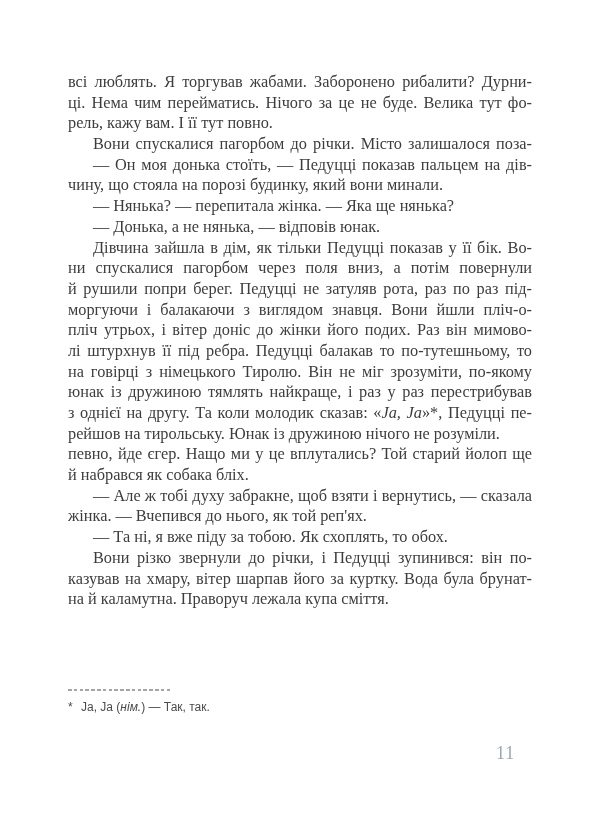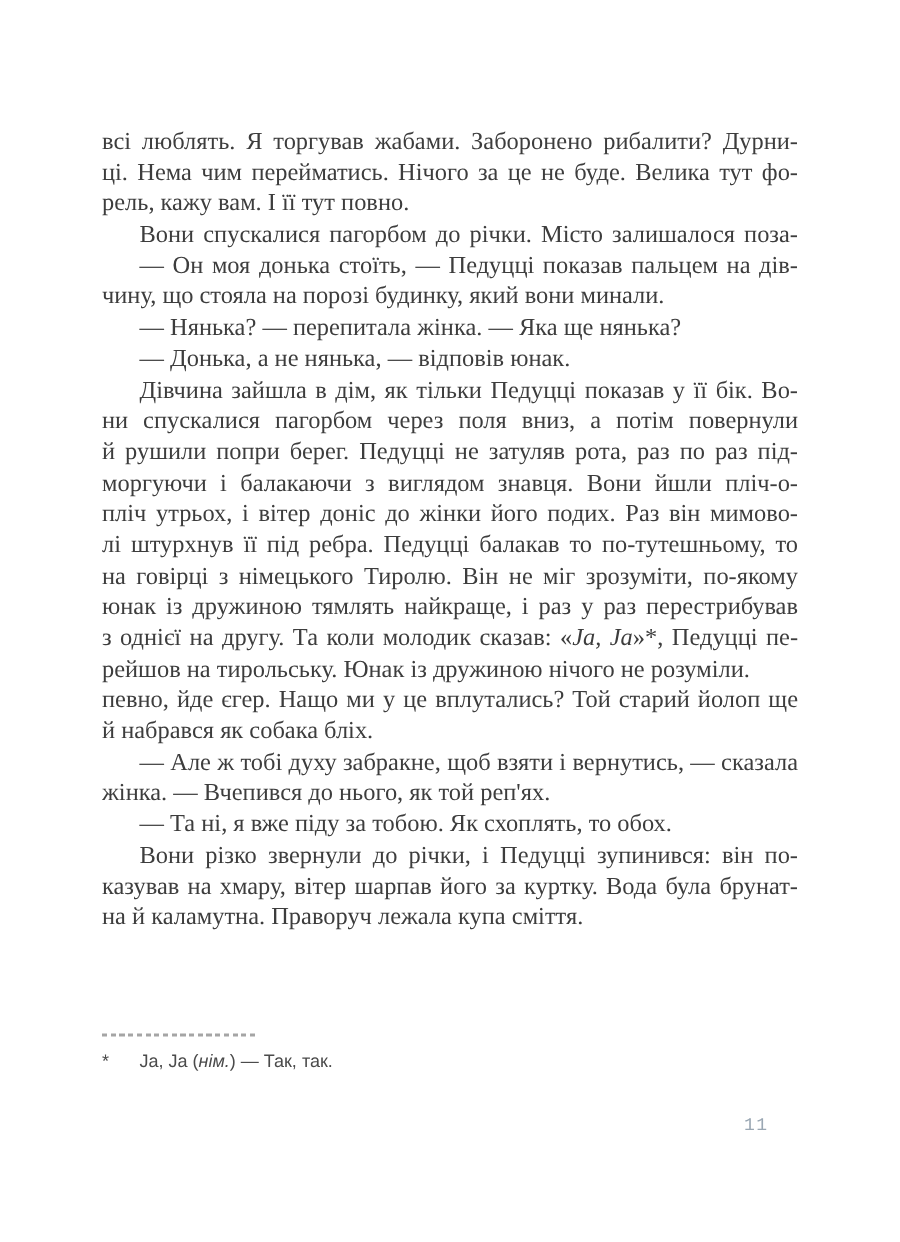--- a/index.html
+++ b/index.html
@@ -11,21 +11,21 @@
     position: relative;
     width: 600px;
     height: 828px;
     background: #ffffff;
     overflow: hidden;
     font-family: "Liberation Serif", serif;
   }
   .text-block {
     position: absolute;
     left: 68px;
-    top: 84px;
+    top: 72px;
     width: 464px;
     font-size: 16.3px;
     line-height: 20.7px;
     color: #3d3d3d;
   }
   .line {
     height: 20.7px;
     overflow: hidden;
     text-align: justify;
     text-align-last: justify;
@@ -57,28 +57,28 @@
     line-height: 16px;
     color: #4b4b4b;
   }
   .fn-marker {
     position: absolute;
     left: 0;
     top: 0;
   }
   .fn-text {
     display: inline-block;
-    margin-left: 25px;
+    margin-left: 13px;
   }
   .page-number {
     position: absolute;
     left: 496px;
     top: 743px;
-    font-family: Liberation Mono, monospace;
-    font-size: 12px;
+    font-family: Liberation Serif, serif;
+    font-size: 18px;
     letter-spacing: 1px;
     color: #9aa7b3;
   }
 </style>
 </head>
 <body>
 
 <div class="page">
 
   <div class="text-block">

